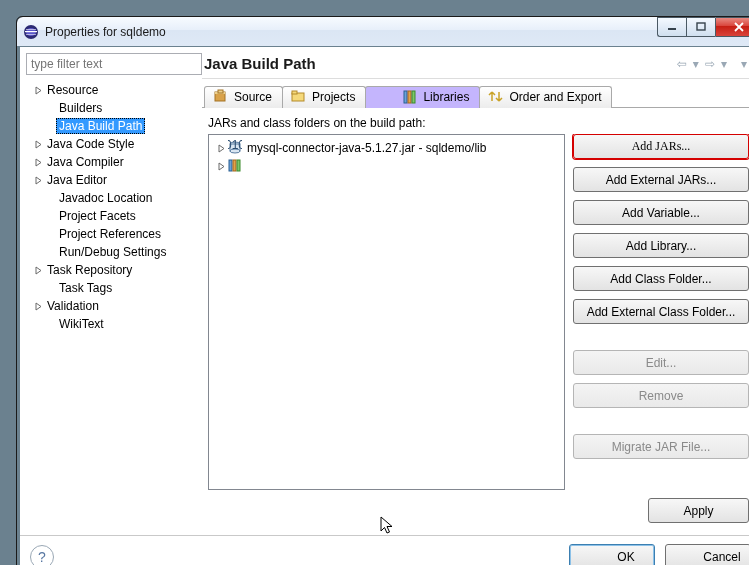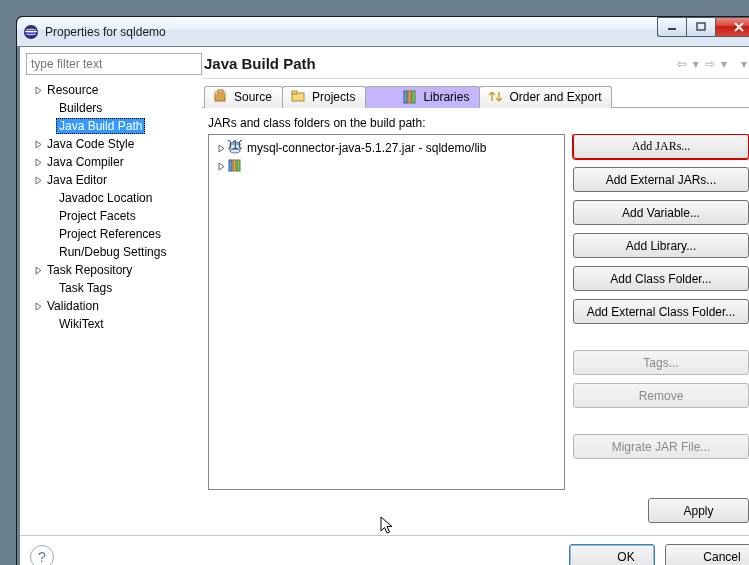--- a/index.html
+++ b/index.html
@@ -303,21 +303,21 @@
                   </span>
                 </div>
               </div>
             <div class="btncol">
               <div class="btn highlight-red">Add JARs...</div>
               <div class="btn">Add External JARs...</div>
               <div class="btn">Add Variable...</div>
               <div class="btn">Add Library...</div>
               <div class="btn">Add Class Folder...</div>
               <div class="btn">Add External Class Folder...</div>
-              <div class="btn disabled gap-large">Tags...</div>
+              <div class="btn disabled gap-large">Edit...</div>
               <div class="btn disabled">Remove</div>
               <div class="btn disabled gap-large">Migrate JAR File...</div>
             </div>
           </div>
           <div class="apply-row">
             <div class="btn">Apply</div>
           </div>
         </div>
       </div>
     </div>

